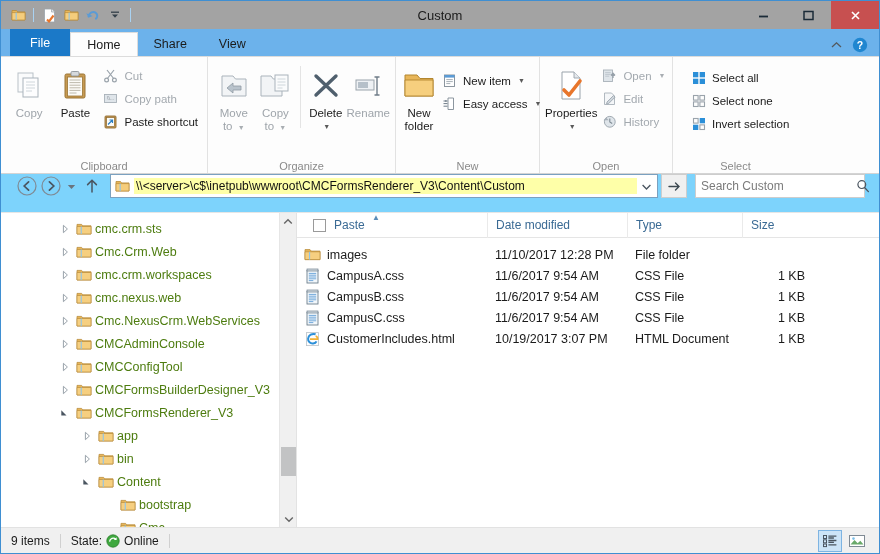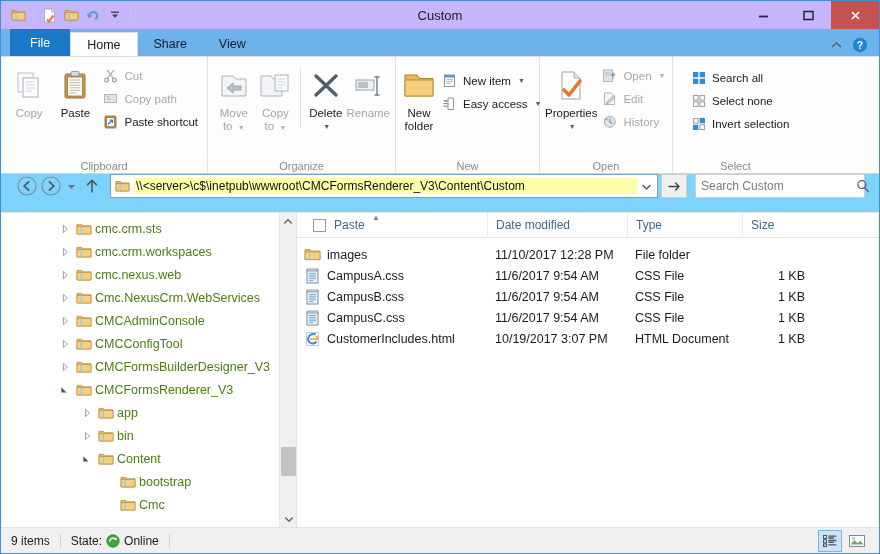--- a/index.html
+++ b/index.html
@@ -15,21 +15,21 @@
     width: 880px; height: 554px;
     background: #6cb2eb;
     border: 1px solid #3f8fd2;
     display: flex; flex-direction: column;
   }
 
   
   #titlebar {
     height: 28px; position: relative;
     display: flex; align-items: center;
-    background: #c4b5fd; flex: none;
+    background: #a3a3a3; flex: none;
   }
   #qat { display: flex; align-items: center; gap: 2px; padding-left: 7px; }
   .qat-btn {
     width: 20px; height: 20px;
     display: flex; align-items: center; justify-content: center;
   }
   .qat-sep { width: 1px; height: 14px; background: #a9d2f2; margin: 0 3px; }
   #title-text {
     position: absolute; left: 0; right: 0; top: 0; height: 28px;
     display: flex; align-items: center; justify-content: center;
@@ -481,21 +481,21 @@
         <div class="small-col" style="padding-top:4px;padding-left:8px">
           <div class="small-btn">
             <span class="sicon">
               <svg width="14" height="14" viewBox="0 0 14 14">
                   <rect x="1" y="1" width="5.3" height="5.3" fill="#2b8fd8"></rect>
                   <rect x="7.7" y="1" width="5.3" height="5.3" fill="#2b8fd8"></rect>
                   <rect x="1" y="7.7" width="5.3" height="5.3" fill="#2b8fd8"></rect>
                   <rect x="7.7" y="7.7" width="5.3" height="5.3" fill="#2b8fd8"></rect>
                 </svg>
             </span>
-            <span>Search all</span>
+            <span>Select all</span>
           </div>
           <div class="small-btn">
             <span class="sicon">
               <svg width="14" height="14" viewBox="0 0 14 14">
                   <g fill="none" stroke="#9aa3ab" stroke-width="1.1">
                     <rect x="1.5" y="1.5" width="4.6" height="4.6"></rect>
                     <rect x="7.9" y="1.5" width="4.6" height="4.6"></rect>
                     <rect x="1.5" y="7.9" width="4.6" height="4.6"></rect>
                     <rect x="7.9" y="7.9" width="4.6" height="4.6"></rect>
                   </g>
@@ -586,20 +586,35 @@
               </svg>
             </span>
             <span class="ficon">
               <svg width="16" height="14" viewBox="0 0 16 14">
                 <path d="M1 2.4h4.6l1.2 1.4H15V12H1z" fill="#e8b659" stroke="#b98d3c" stroke-width="0.8"></path>
                 <path d="M1 4.5h14V12H1z" fill="#f6cf80" stroke="#b98d3c" stroke-width="0.7"></path>
                 <rect x="4.7" y="4.5" width="1.1" height="7.5" fill="#8ec4e8"></rect>
               </svg>
             </span>
             <span>cmc.crm.sts</span>
+          </div>
+          <div class="tnode" style="padding-left: 56px;">
+            <span class="exp">
+              <svg width="9" height="10" viewBox="0 0 9 10">
+                <path d="M2.4 1.3l4 3.7-4 3.7z" fill="none" stroke="#9aa3ab" stroke-width="1"></path>
+              </svg>
+            </span>
+            <span class="ficon">
+              <svg width="16" height="14" viewBox="0 0 16 14">
+                <path d="M1 2.4h4.6l1.2 1.4H15V12H1z" fill="#e8b659" stroke="#b98d3c" stroke-width="0.8"></path>
+                <path d="M1 4.5h14V12H1z" fill="#f6cf80" stroke="#b98d3c" stroke-width="0.7"></path>
+                <rect x="4.7" y="4.5" width="1.1" height="7.5" fill="#8ec4e8"></rect>
+              </svg>
+            </span>
+            <span>Cmc.Crm.Web</span>
           </div>
           <div class="tnode" style="padding-left: 56px;">
             <span class="exp">
               <svg width="9" height="10" viewBox="0 0 9 10">
                 <path d="M2.4 1.3l4 3.7-4 3.7z" fill="none" stroke="#9aa3ab" stroke-width="1"></path>
               </svg>
             </span>
             <span class="ficon">
               <svg width="16" height="14" viewBox="0 0 16 14">
                 <path d="M1 2.4h4.6l1.2 1.4H15V12H1z" fill="#e8b659" stroke="#b98d3c" stroke-width="0.8"></path>

